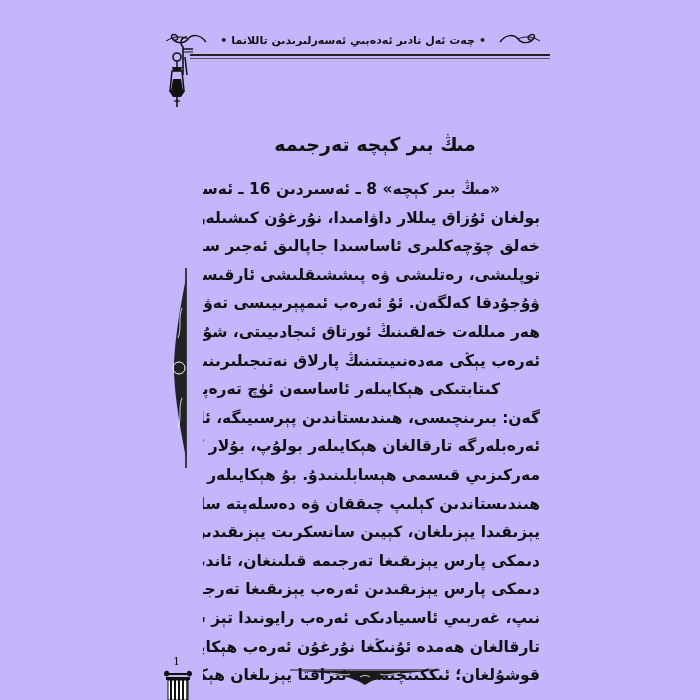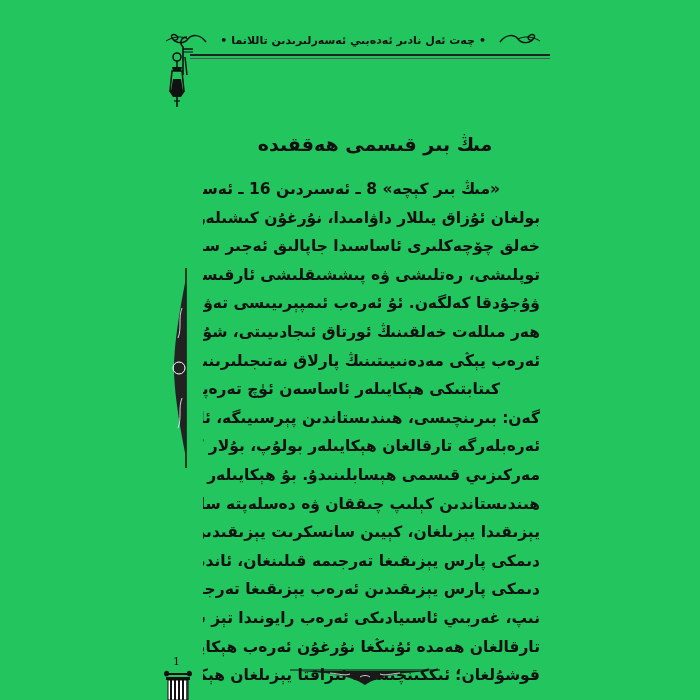--- a/index.html
+++ b/index.html
@@ -1,18 +1,18 @@
 <!DOCTYPE html>
 <html><head>
 <meta charset="utf-8">
 <style>
   html, body { margin: 0; padding: 0; background: #ffffff; }
   body { width: 700px; height: 700px; position: relative; overflow: hidden;
          font-family: "DejaVu Sans", sans-serif; color: #111; }
-  .page { position: absolute; left: 0; top: 0; width: 700px; height: 700px; background: #22c55e; }
+  .page { position: absolute; left: 0; top: 0; width: 700px; height: 700px; background: #c4b5fd; }
 
   .header { position: absolute; left: 160px; top: 22px; width: 390px; height: 40px; }
   .header-rule { position: absolute; left: 30px; right: 0; top: 32px; height: 2px; background: #222; }
   .header-rule2 { position: absolute; left: 30px; right: 0; top: 36px; height: 1px; background: #555; }
   .header-title { position: absolute; left: 0; right: 0; top: 10px; text-align: center;
                   direction: rtl; font-size: 11px; font-weight: bold; white-space: nowrap; }
   .header-title .flourish { display: inline-block; margin: 0 8px; font-size: 14px; vertical-align: middle; }
   .header-title .bullet { margin: 0 4px; }
 
   .lantern { position: absolute; left: 163px; top: 35px; width: 30px; height: 75px; }
@@ -76,21 +76,21 @@
 
   <div class="side-ornament">
     <svg width="16" height="200" viewBox="0 0 16 200">
       <path d="M14 0 L14 200" stroke="#111" stroke-width="1.5"></path>
       <path d="M14 10 C6 50, 2 80, 2 100 C2 120, 6 150, 14 190 Z" fill="#222"></path>
       <circle cx="7" cy="100" r="6" fill="none" stroke="#fff" stroke-width="1"></circle>
       <path d="M10 40 C6 50, 10 60, 6 70 M10 130 C6 140, 10 150, 6 160" stroke="#fff" stroke-width="0.8" fill="none"></path>
     </svg>
   </div>
 
-  <h1 class="chapter-title">مىڭ بىر قىسمى ھەققىدە</h1>
+  <h1 class="chapter-title">مىڭ بىر كېچە تەرجىمە</h1>
 
   <div class="body-text">
     <div class="paragraph">
       <span class="line indent">«مىڭ بىر كېچە» 8 ـ ئەسىردىن 16 ـ ئەسىرگىچە</span>
       <span class="line">بولغان ئۇزاق يىللار داۋامىدا، نۇرغۇن كىشىلەرنىڭ</span>
       <span class="line">خەلق چۆچەكلىرى ئاساسىدا جاپالىق ئەجىر سىڭدۈرۈپ</span>
       <span class="line">توپلىشى، رەتلىشى ۋە پىششىقلىشى ئارقىسىدا تەدرىجىي</span>
       <span class="line">ۋۇجۇدقا كەلگەن. ئۇ ئەرەب ئىمپېرىيىسى تەۋەسىدىكى</span>
       <span class="line">ھەر مىللەت خەلقىنىڭ ئورتاق ئىجادىيىتى، شۇنداقلا</span>
       <span class="line last">ئەرەب يېڭى مەدەنىيىتىنىڭ پارلاق نەتىجىلىرىنىڭ بىرى.</span>

